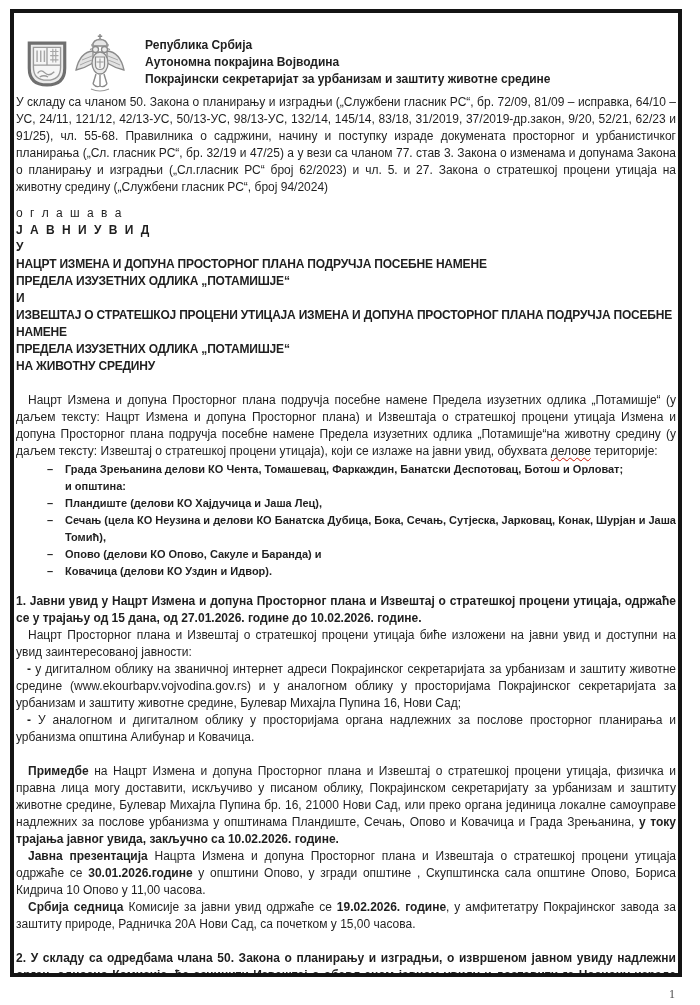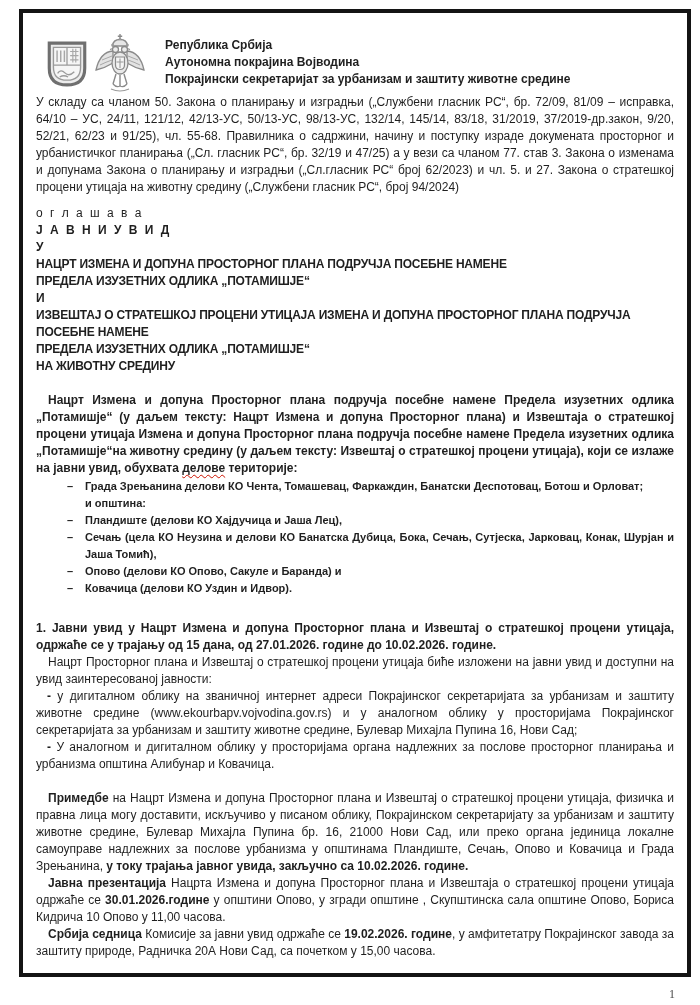--- a/index.html
+++ b/index.html
@@ -2,45 +2,45 @@
 <html lang="sr"><head>
 <meta charset="utf-8">
 <style>
   html,body{margin:0;padding:0;}
   body{
     width:700px;height:1005px;position:relative;background:#ffffff;
     font-family:"Liberation Sans",sans-serif;color:#1f1f1f;
     -webkit-font-smoothing:antialiased;
   }
   .frame{
-    position:absolute;left:19px;top:9px;width:672px;height:968px;
+    position:absolute;left:10px;top:9px;width:672px;height:968px;
     border:4px solid #141414;background:#fff;box-sizing:border-box;
-    padding:0 13px;overflow:hidden;
+    padding:0 2px;overflow:hidden;
   }
   .header-row{display:flex;align-items:flex-start;margin-top:21px;padding-left:10px;}
   .emblems{display:flex;align-items:flex-start;gap:3px;flex:0 0 auto;}
   .emblem-left{margin-top:6px;}
   .org{margin-left:16px;padding-top:3px;}
   .org div{font-weight:bold;font-size:12px;line-height:17px;white-space:nowrap;}
   p,.para{font-size:12px;line-height:17px;margin:0;text-align:justify;}
   .indent{text-indent:12px;}
   .intro{margin-top:0;}
   .title-block{margin-top:9px;text-align:left;}
   .title-block div{font-size:12px;line-height:17px;}
   .t-announce{font-weight:normal;letter-spacing:2px;}
   .t-main{font-weight:bold;letter-spacing:2px;}
   .t-caps{font-weight:bold;font-size:11px;letter-spacing:-0.2px;}
   .t-word{font-weight:bold;}
-  .scope{margin-top:17px;font-weight:bold;}
+  .scope{margin-top:17px;}
   .typo{text-decoration:underline wavy #cc1100;text-decoration-thickness:1px;text-underline-offset:2px;}
   .dash-list{margin-top:1px;}
   .dash-item{position:relative;padding-left:49px;font-size:11px;line-height:17px;text-align:justify;font-weight:bold;}
   .dash-item::before{content:"\2013";position:absolute;left:31px;top:0;font-weight:bold;}
   .dash-sub{display:block;}
-  .s1-head{margin-top:23px;font-weight:bold;}
+  .s1-head{margin-top:13px;font-weight:bold;}
   .avail{margin-top:0;}
   .bullet{text-indent:11px;}
   .bullet .mark{font-weight:bold;}
   .spacer-sm{height:17px;}
   .b{font-weight:bold;}
   .s2{font-weight:bold;margin-top:17px;}
   .page-number{
     position:absolute;left:669px;top:987px;font-size:12px;color:#4a4a4a;
     font-family:"Liberation Serif",serif;
   }

